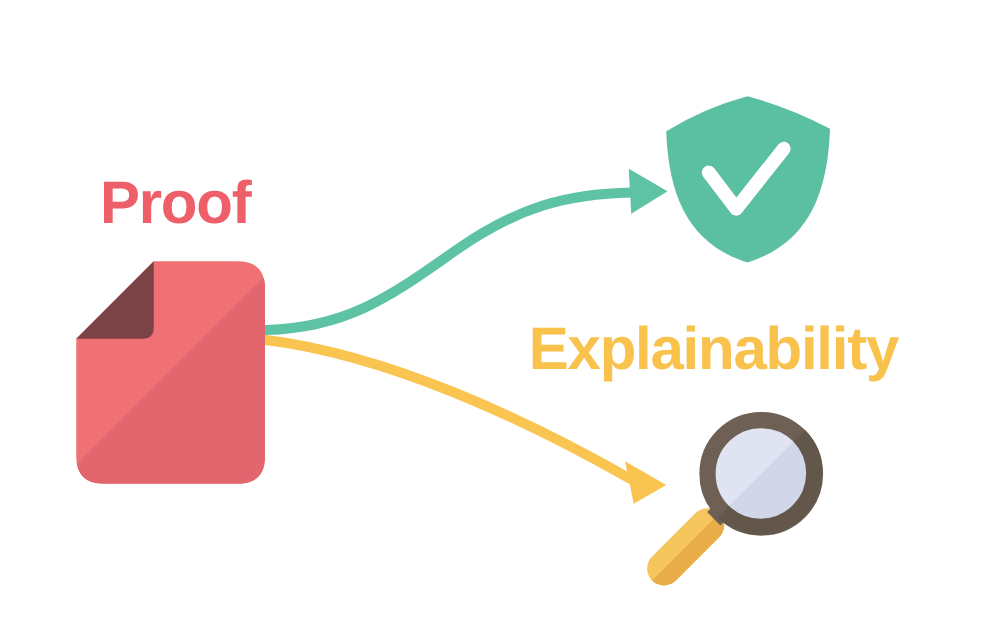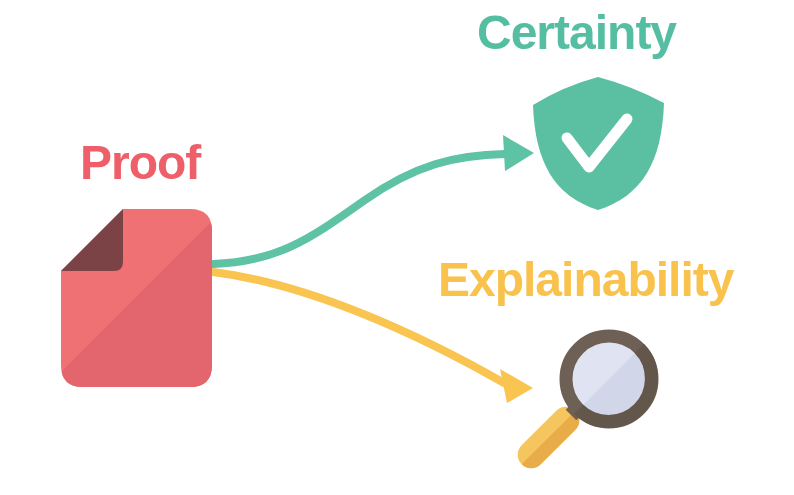--- a/index.html
+++ b/index.html
@@ -27,21 +27,21 @@
     position: absolute;
     font-weight: bold;
     font-size: 48px;
     line-height: 1;
     letter-spacing: -1px;
     white-space: nowrap;
     user-select: none;
   }
   .label-proof { left: 80px; top: 139px; color: #ee5f6a; }
   .label-certainty { left: 477px; top: 9px; color: #55bea2; }
-  .label-explainability { left: 423px; top: 256px; color: #f8c24d; margin-left: 15px; }
+  .label-explainability { left: 423px; top: 256px; color: #f8c24d; }
 </style>
 </head>
 <body>
 
 <div class="stage">
 
   <svg class="diagram-svg" viewBox="0 0 794 495" aria-hidden="true">
     <defs>
       <clipPath id="docClip">
         <path d="M 123 209 H 190 Q 212 209 212 231 V 365 Q 212 387 190 387 H 83 Q 61 387 61 365 V 271 Z"></path>
@@ -84,17 +84,16 @@
       <circle cx="609" cy="379" r="37" fill="#e0e3f1"></circle>
       <path d="M 635.2 352.8 A 37 37 0 0 1 582.8 405.2 Z" fill="#d2d6e9"></path>
 
       <circle cx="609" cy="379" r="43" fill="none" stroke="#6e6054" stroke-width="13"></circle>
       <path d="M 639.4 348.6 A 43 43 0 0 1 578.6 409.4" fill="none" stroke="#63564a" stroke-width="13"></path>
     </g>
   </svg>
 
   <div class="label label-proof">Proof</div>
 
-  <div class="label label-certainty">Certainty</div>
 
   <div class="label label-explainability">Explainability</div>
 
 </div>
 
 </body></html>

